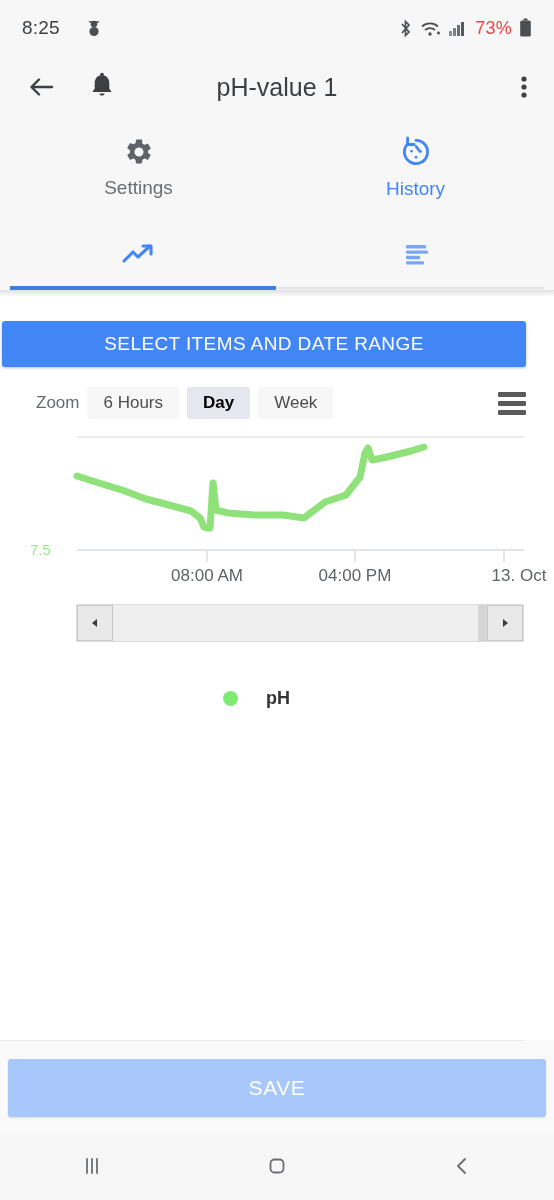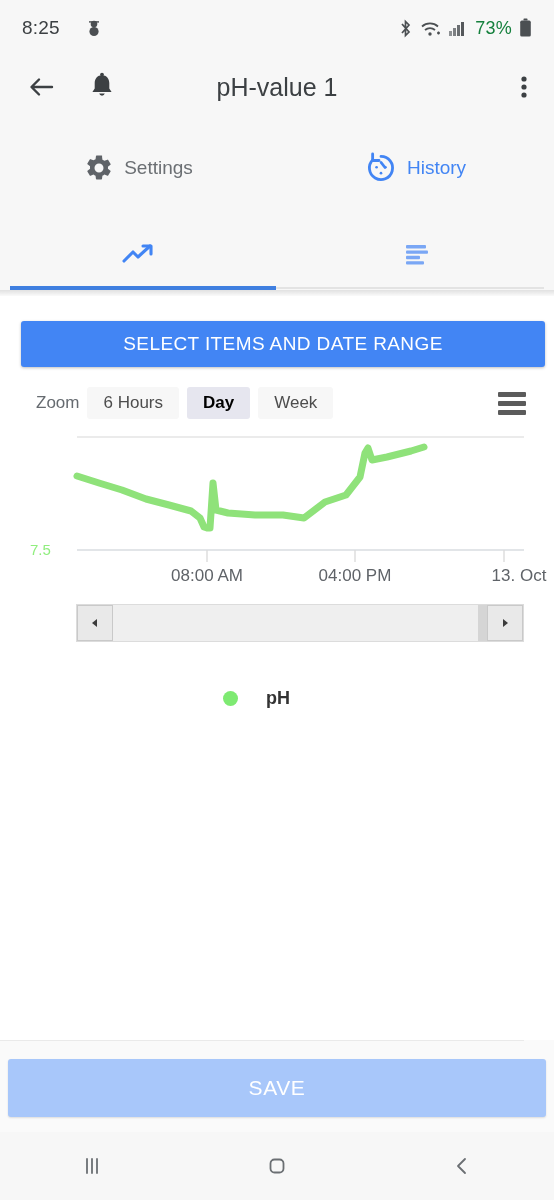--- a/index.html
+++ b/index.html
@@ -14,21 +14,21 @@
   
   .statusbar {
     position: absolute; top: 0; left: 0; width: 554px; height: 56px;
     background: #f7f7f7;
     display: flex; align-items: center; justify-content: space-between;
     padding: 0 22px;
   }
   .sb-left { display: flex; align-items: center; gap: 26px; }
   .sb-time { font-size: 19px; color: #3c4043; letter-spacing: .2px; }
   .sb-right { display: flex; align-items: center; gap: 7px; }
-  .sb-batt-text { font-size: 18px; color: #15803d; letter-spacing: .2px; }
+  .sb-batt-text { font-size: 18px; color: #ef4444; letter-spacing: .2px; }
   .ico { display: inline-block; line-height: 0; }
 
   
   .appbar {
     position: absolute; top: 56px; left: 0; width: 554px; height: 62px;
     background: #f7f7f7;
     display: flex; align-items: center; justify-content: center;
   }
   .appbar .ab-back { margin-left: 26px; cursor: pointer; }
   .appbar .ab-bell { margin-left: 32px; cursor: pointer; }
@@ -37,21 +37,21 @@
     font-size: 25px; color: #3c4043; pointer-events: none;
   }
   .appbar .ab-more { margin-left: auto; margin-right: 26px; cursor: pointer; z-index: 2;}
 
   
   .tabs-primary {
     position: absolute; top: 118px; left: 0; width: 554px; height: 100px;
     background: #f7f7f7; display: flex;
   }
   .tab-p {
-    flex: 1; display: flex; flex-direction: row;
+    flex: 1; display: flex; flex-direction: column;
     align-items: center; justify-content: center; gap: 10px; cursor: pointer;
   }
   .tab-p .tp-label { font-size: 19px; }
   .tab-p.inactive .tp-label { color: #6b6f73; }
   .tab-p.active   .tp-label { color: #4285f4; }
 
   
   .tabs-secondary {
     position: absolute; top: 218px; left: 0; width: 554px; height: 72px;
     background: #f7f7f7; display: flex;
@@ -69,21 +69,21 @@
     position: absolute; top: 290px; left: 0; width: 554px; height: 6px;
     background: linear-gradient(to bottom, rgba(0,0,0,.10), rgba(0,0,0,0));
   }
 
   
   .content {
     position: absolute; top: 296px; left: 0; width: 554px; height: 744px;
     background: #ffffff;
   }
   .select-btn {
-    position: absolute; top: 25px; left: 21px; width: 524px; height: 46px;
+    position: absolute; top: 25px; left: 2px; width: 524px; height: 46px;
     background: #4285f4; color: #ffffff;
     border: none; border-radius: 3px;
     font-family: "Liberation Sans", sans-serif;
     font-size: 19px; letter-spacing: .4px; cursor: pointer;
     box-shadow: 0 1px 3px rgba(0,0,0,.25);
   }
 
   
   .zoom-row {
     position: absolute; top: 88px; left: 0; width: 554px; height: 38px;

